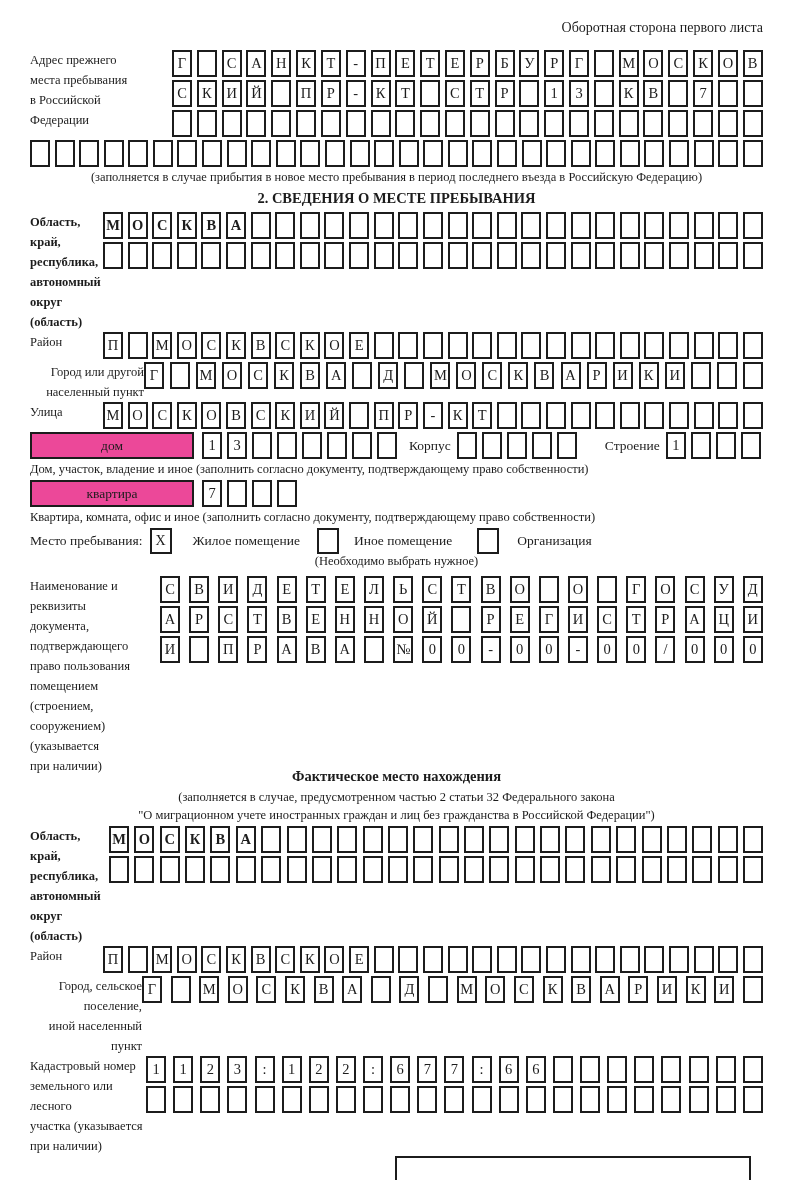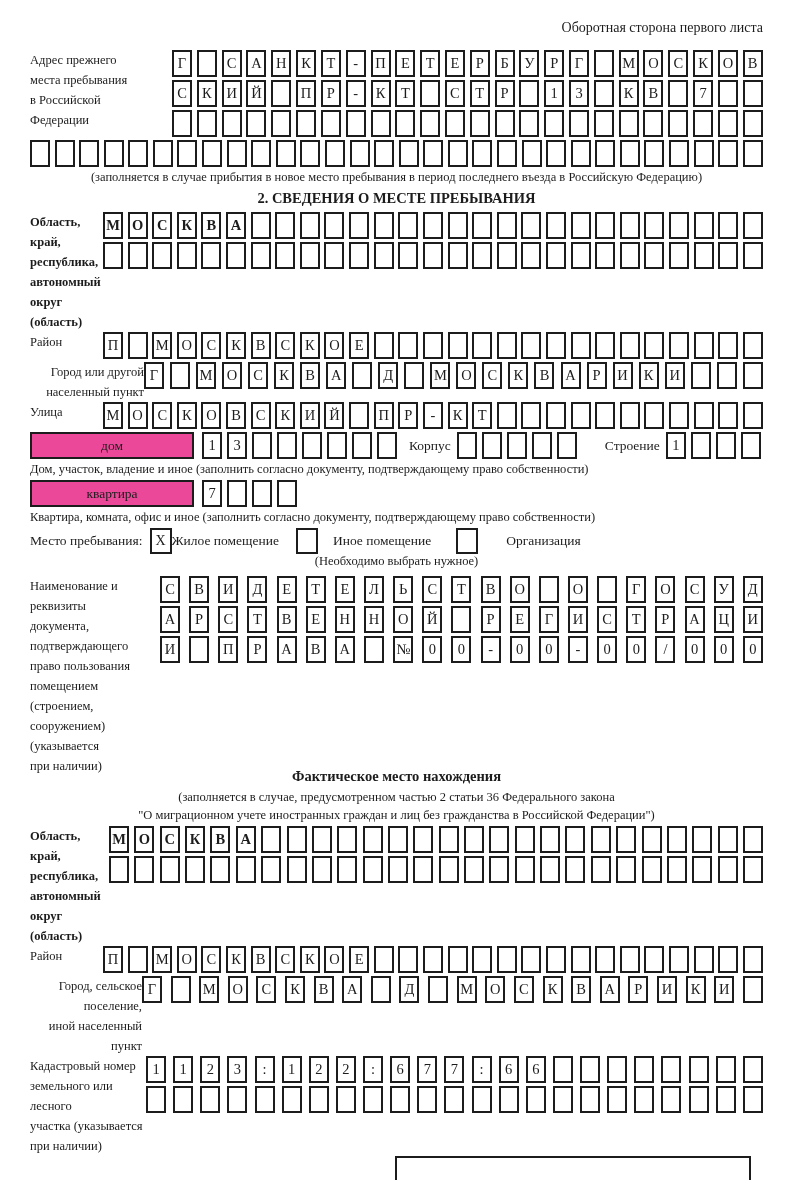--- a/index.html
+++ b/index.html
@@ -387,25 +387,25 @@
       <span class="cell"></span>
       <span class="cell"></span>
       <span class="cell"></span>
     </div>
 </div>
 <div class="note-left">Квартира, комната, офис и иное (заполнить согласно документу, подтверждающему право собственности)</div>
 
 <div class="stay-row">
   <span class="stay-lbl">Место пребывания:</span>
   <span class="checkbox" style="margin-left:7px;">X</span>
-  <span class="stay-lbl" style="margin-left:0;">Жилое помещение</span>
+  <span class="stay-lbl" style="margin-left:21px;">Жилое помещение</span>
   <span class="checkbox" style="margin-left:17px;"></span>
   <span class="stay-lbl" style="margin-left:15px;">Иное помещение</span>
   <span class="checkbox" style="margin-left:25px;"></span>
-  <span class="stay-lbl" style="margin-left:28px;">Организация</span>
+  <span class="stay-lbl" style="margin-left:18px;">Организация</span>
 </div>
 <div class="note mb4">(Необходимо выбрать нужное)</div>
 
 <div class="fgroup" style="min-height:120px;">
   <div class="flabel w130">Наименование и реквизиты
 документа, подтверждающего
 право пользования
 помещением (строением,
 сооружением) (указывается
 при наличии)</div>
@@ -476,21 +476,21 @@
         <span class="cell">0</span>
         <span class="cell">/</span>
         <span class="cell">0</span>
         <span class="cell">0</span>
         <span class="cell">0</span>
       </div>
   </div>
 </div>
 
 <div class="sec-title fact-title">Фактическое место нахождения</div>
-<div class="note">(заполняется в случае, предусмотренном частью 2 статьи 36 Федерального закона</div>
+<div class="note">(заполняется в случае, предусмотренном частью 2 статьи 32 Федерального закона</div>
 <div class="note">"О миграционном учете иностранных граждан и лиц без гражданства в Российской Федерации")</div>
 
 <div class="fgroup minh80">
   <div class="flabel w79">Область, край,
 республика,
 автономный округ
 (область)</div>
   <div class="rows">
     <div class="cells-row">
         <span class="cell">М</span>

